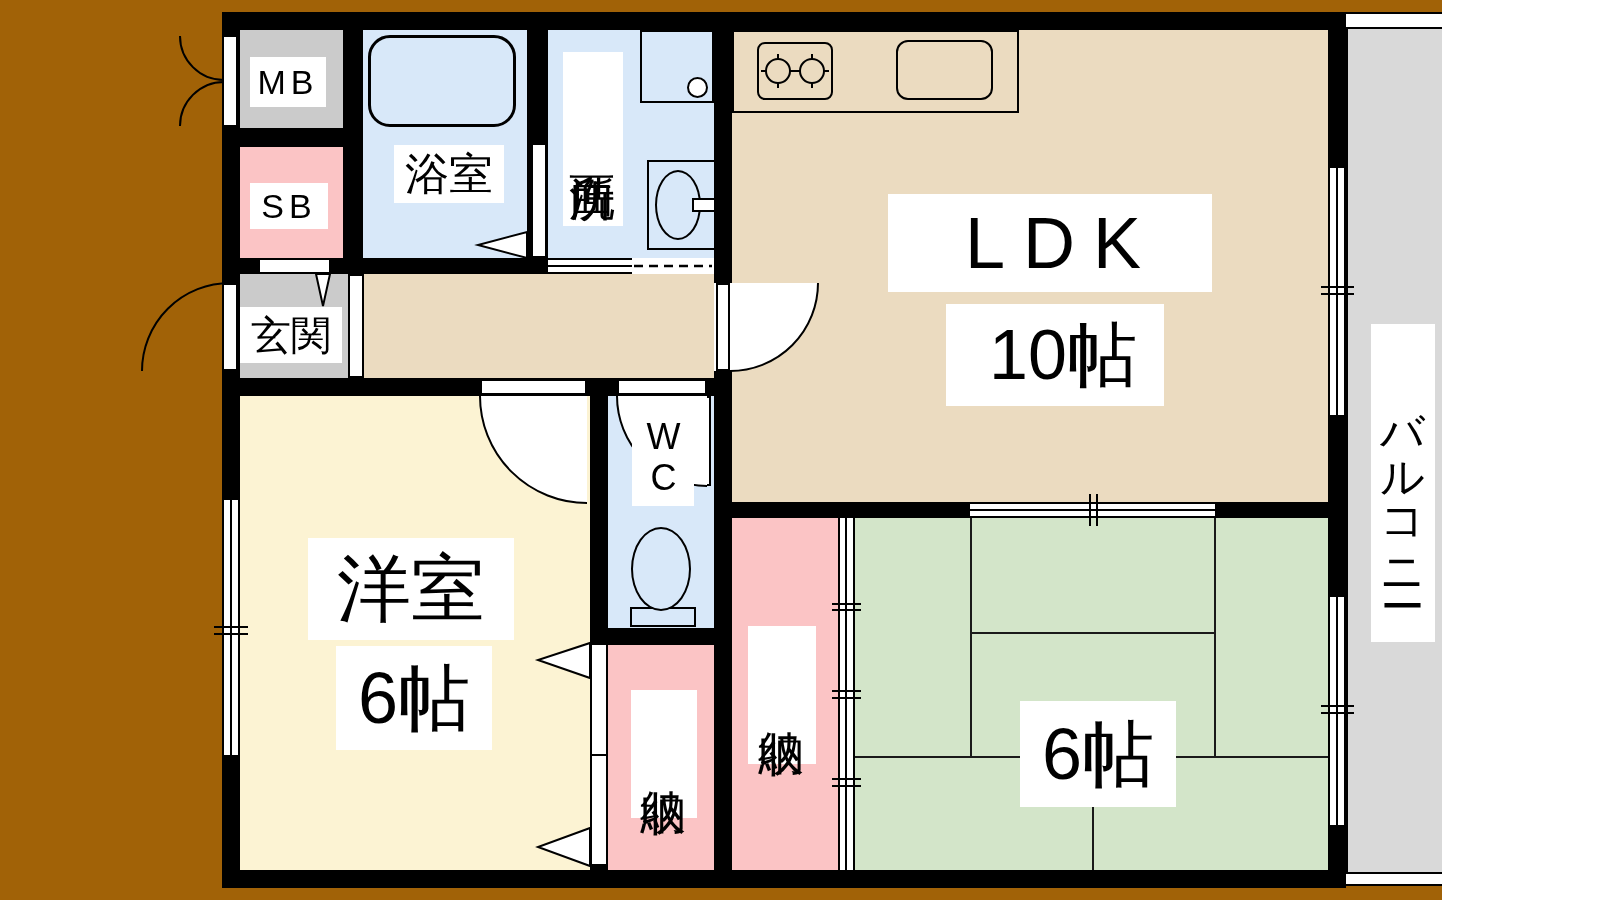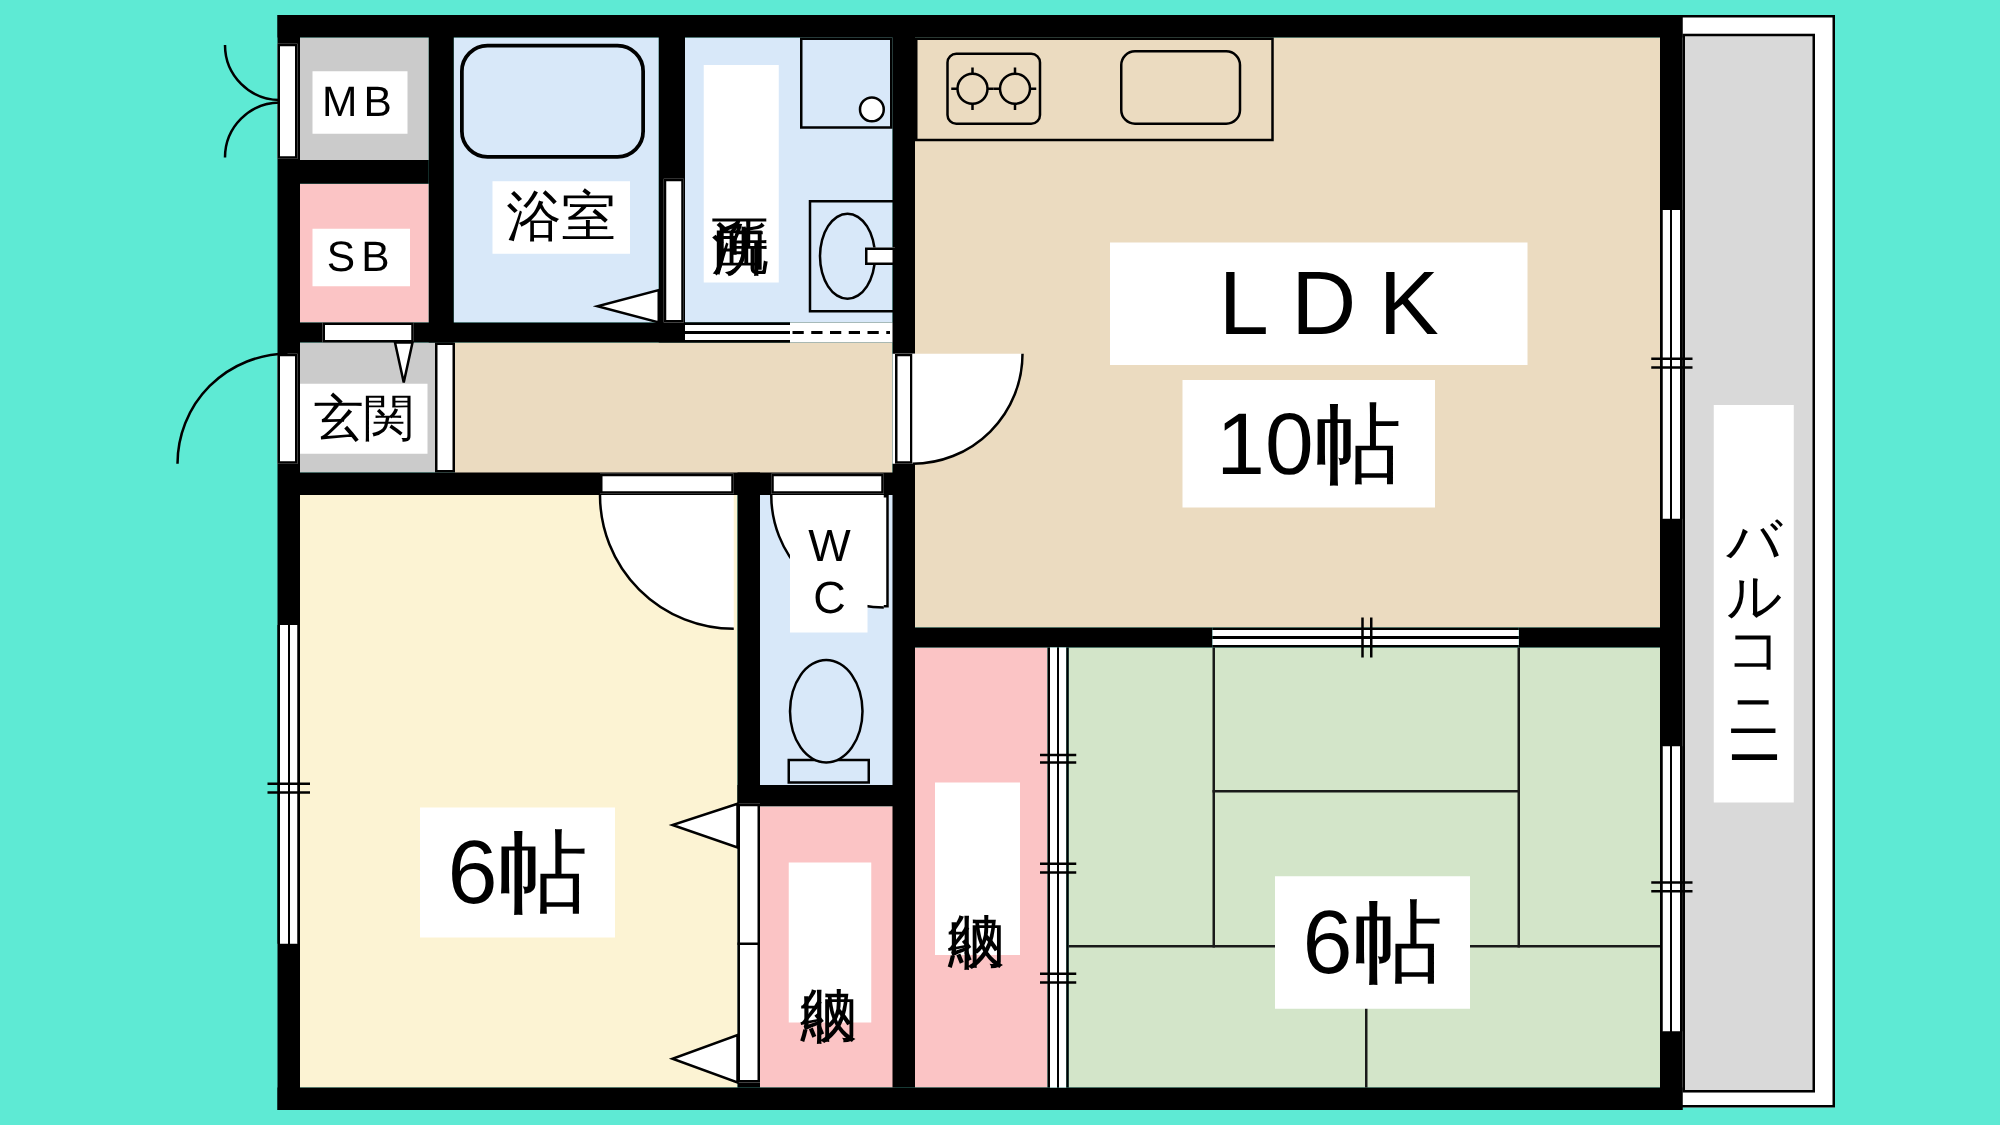--- a/index.html
+++ b/index.html
@@ -1,16 +1,16 @@
 <!DOCTYPE html>
 <html style="--wall: #000000; --ldk_floor: #EBDBC0; --tatami_green: #D3E5C9; --youshitsu_floor: #FCF3D3; --closet_pink: #FBC4C5; --water_blue: #D8E8F9; --genkan_gray: #CBCBCB; --balcony_gray: #D9D9D9;"><head>
 <meta charset="utf-8">
 <style>
   html,body{margin:0;padding:0;background:#fff;}
-  #plan{position:relative;width:1600px;height:900px;background:#5eead4;overflow:hidden;
+  #plan{position:relative;width:1442px;height:900px;background:#a16207;overflow:hidden;
         font-family:"Liberation Sans","DejaVu Sans",sans-serif;}
   .abs{position:absolute;box-sizing:border-box;}
   .room{position:absolute;box-sizing:border-box;}
   .wall{position:absolute;background:var(--wall);}
   .leaf{position:absolute;box-sizing:border-box;background:#fff;border:2px solid var(--wall);}
   .openw{position:absolute;background:#fff;}
   
   .vwin{position:absolute;box-sizing:border-box;background:
         linear-gradient(to right,#fff calc(50% - 1px),var(--wall) calc(50% - 1px),
         var(--wall) calc(50% + 1px),#fff calc(50% + 1px));
@@ -149,22 +149,23 @@
     <line x1="1321" y1="713" x2="1354" y2="713" stroke="#000" stroke-width="2"></line>
     <line x1="1090" y1="494" x2="1090" y2="526" stroke="#000" stroke-width="2"></line>
     <line x1="1097" y1="494" x2="1097" y2="526" stroke="#000" stroke-width="2"></line>
   </svg>
 
   <div class="label" style="left:250px;top:57px;width:76px;height:50px;font-size:34px;letter-spacing:5px;">MB</div>
   <div class="label" style="left:250px;top:183px;width:78px;height:46px;font-size:34px;letter-spacing:5px;">SB</div>
   <div class="label" style="left:394px;top:145px;width:110px;height:58px;font-size:44px;">浴室</div>
   <div class="label vlabel" style="left:563px;top:52px;width:60px;height:174px;font-size:46px;">洗面所</div>
   <div class="label" style="left:240px;top:307px;width:102px;height:56px;font-size:40px;">玄関</div>
-  <div class="label" style="left:888px;top:194px;width:300px;height:98px;font-size:72px;letter-spacing:18px;padding-left:34px;">LDK</div>
-  <div class="label" style="left:946px;top:304px;width:202px;height:102px;font-size:70px;">10帖</div>
+  <div class="label" style="left:888px;top:194px;width:300px;height:98px;font-size:72px;letter-spacing:18px;padding-left:24px;">LDK</div>
+  <div class="label" style="left:946px;top:304px;width:202px;height:102px;font-size:70px;padding-left:16px;">10帖</div>
   <div class="label vlabel upright" style="left:632px;top:408px;width:62px;height:98px;font-size:36px;">WC</div>
   <div class="label vlabel" style="left:631px;top:690px;width:66px;height:128px;font-size:46px;">収納</div>
   <div class="label vlabel" style="left:748px;top:626px;width:68px;height:138px;font-size:46px;">収納</div>
   <div class="label" style="left:1020px;top:701px;width:156px;height:106px;font-size:72px;">6帖</div>
+  <div class="label" style="left:308px;top:538px;width:206px;height:102px;font-size:74px;">洋室</div>
   <div class="label" style="left:336px;top:646px;width:156px;height:104px;font-size:72px;">6帖</div>
   <div class="label vlabel" style="left:1371px;top:324px;width:64px;height:318px;font-size:44px;">バルコニー</div>
 
 </div>
 
 </body></html>

